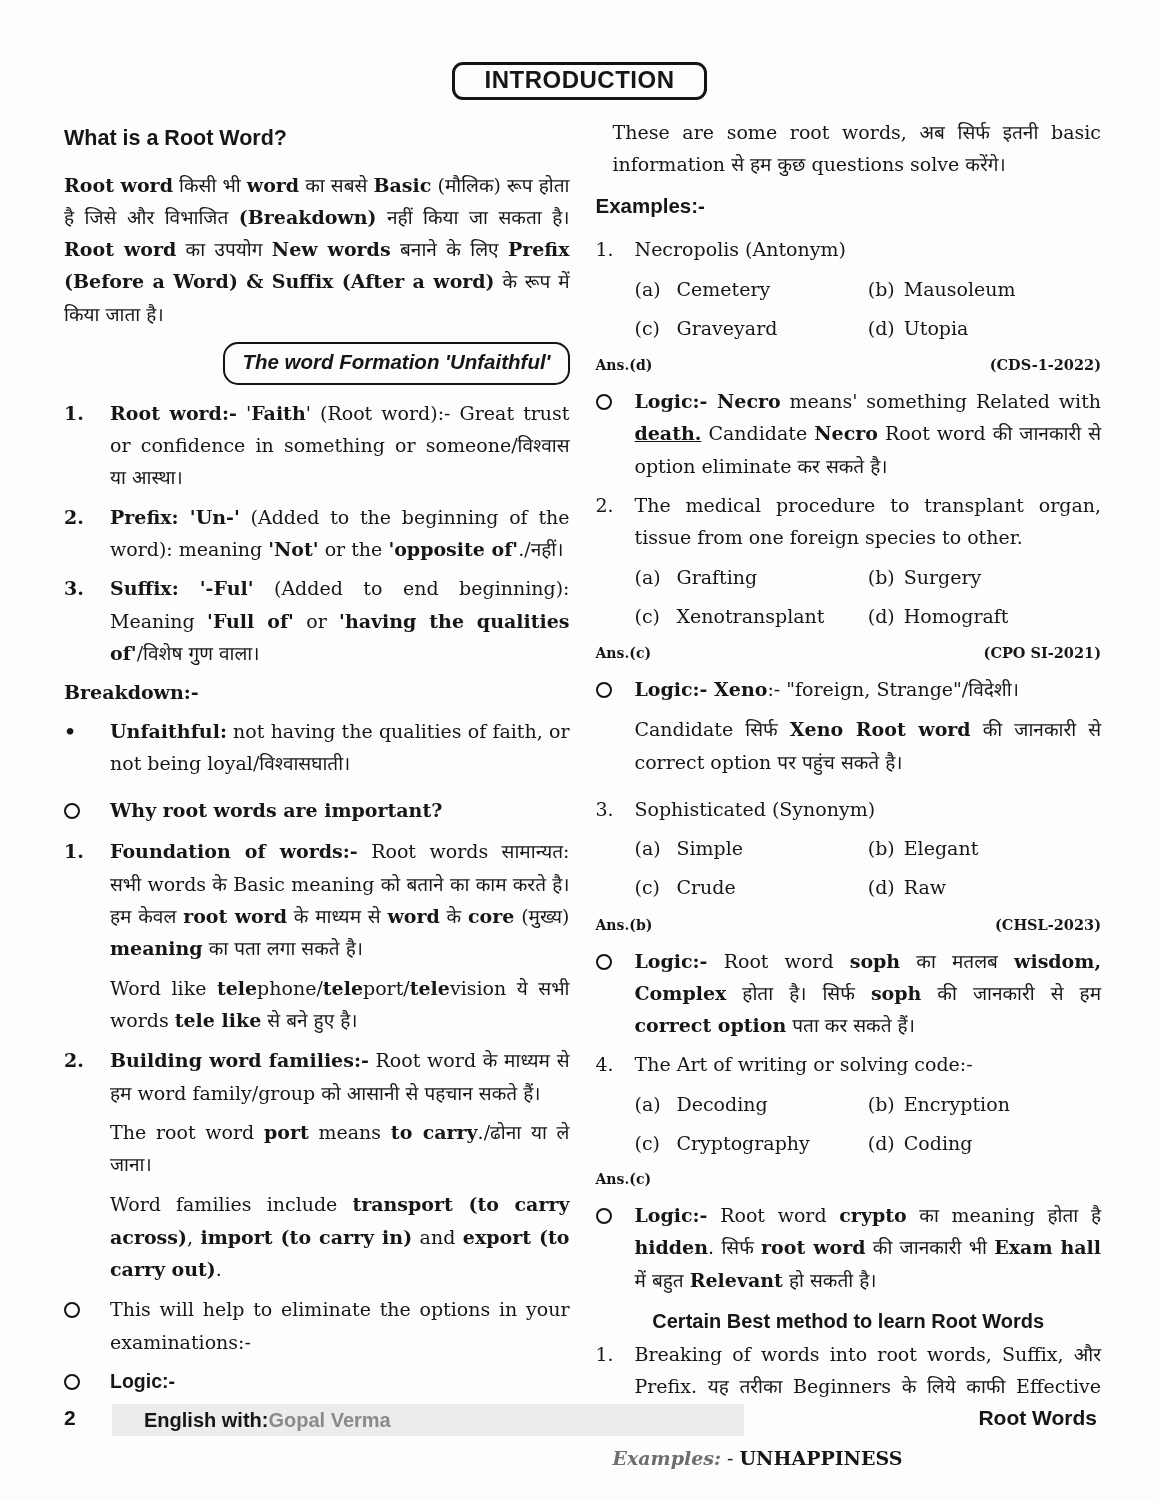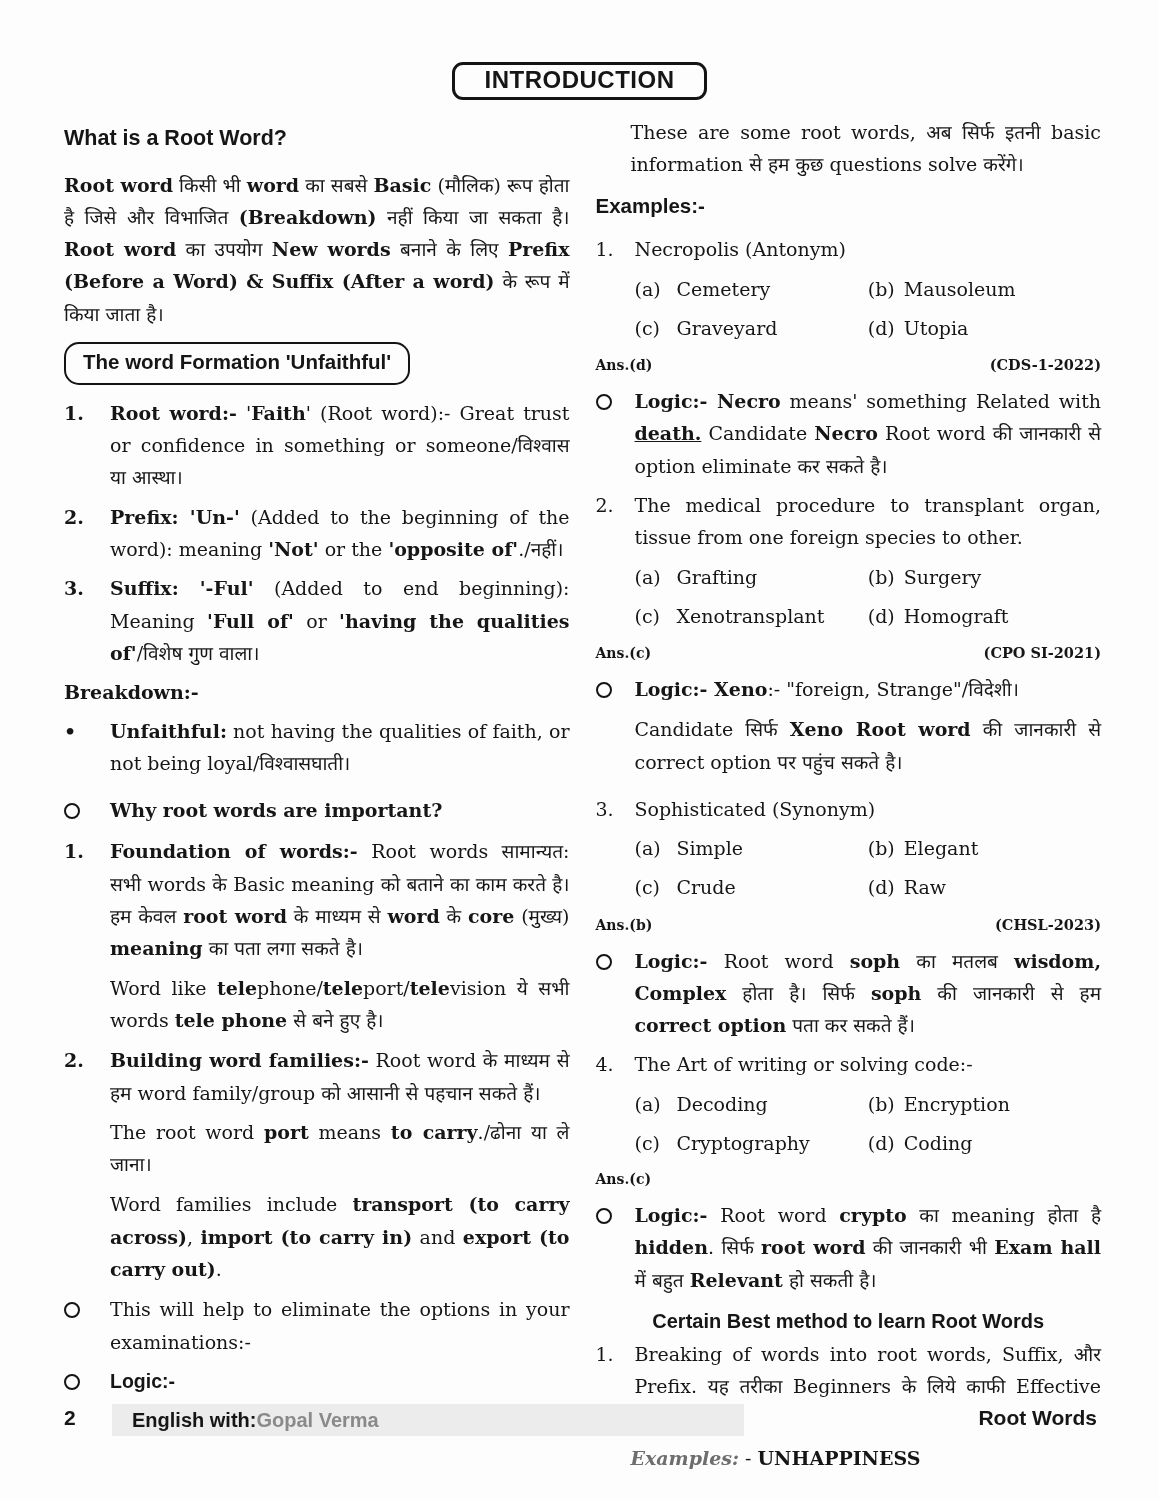--- a/index.html
+++ b/index.html
@@ -21,42 +21,42 @@
   .h-sans{font-family:"Liberation Sans",sans-serif;font-weight:bold;}
   .col-heading{font-size:21.5px;margin:4px 0 12px;}
   .just{text-align:justify;}
   p{margin:0 0 8px;}
   .li{display:flex;margin:0 0 7px;}
   .num{flex:0 0 46px;font-size:19px;}
   .num.reg{font-weight:normal;}
   .rnum{flex:0 0 39px;}
   .li-body{flex:1;}
   .indent-l{margin-left:46px;}
-  .indent-r{margin-left:35px;}
-  .boxtitle-wrap{text-align:left;margin:12px 0 12px;}
+  .indent-r{margin-left:17px;}
+  .boxtitle-wrap{text-align:right;margin:12px 0 12px;font-style:italic;}
   .boxtitle{display:inline-block;border:2.5px solid #141414;border-radius:15px;padding:1px 17px 3px;
             font-family:"Liberation Sans",sans-serif;font-weight:bold;font-size:20.5px;}
   .bhead{font-weight:bold;margin:4px 0 6px;}
   .omark{display:inline-block;width:12px;height:12px;border:2.2px solid #141414;border-radius:50%;margin-top:9px;}
   .sans-label{font-family:"Liberation Sans",sans-serif;font-weight:bold;font-size:19.5px;}
   
   .opts{display:flex;flex-wrap:wrap;margin:0 0 2px 39px;}
   .opt{width:50%;display:flex;margin:0 0 7px;}
   .om{flex:0 0 42px;}
   .opt.second .om{flex:0 0 36px;}
   .ansrow{display:flex;justify-content:space-between;align-items:baseline;margin:0 0 7px;}
   .ans{font-weight:bold;font-size:14px;}
   .tag{font-weight:bold;font-size:14.5px;}
   .sub-head{font-size:20.5px;margin:8px 0 10px;}
   .method-head{text-align:center;font-size:20px;margin:8px 0 0;}
   
   .footer{position:absolute;left:0;right:0;bottom:64px;height:32px;}
   .footer-num{position:absolute;left:64px;top:2px;font-family:"Liberation Sans",sans-serif;font-weight:bold;font-size:21px;}
   .footer-bar{position:absolute;left:112px;top:0;width:632px;height:32px;background:#ececec;
-              display:flex;align-items:center;padding-left:20px;box-sizing:border-box;
+              display:flex;align-items:center;padding-left:32px;box-sizing:border-box;
               font-family:"Liberation Sans",sans-serif;font-weight:bold;font-size:20px;}
   .footer-brand-name{color:#8a8a8a;}
   .footer-right{position:absolute;right:62px;top:2px;font-family:"Liberation Sans",sans-serif;font-weight:bold;font-size:21px;}
 </style>
 </head>
 <body>
 
 <div class="page">
 
   <div class="header">
@@ -97,21 +97,21 @@
 
       <div class="li">
         <div class="num"><span class="omark"></span></div>
         <div class="li-body b">Why root words are important?</div>
       </div>
 
       <div class="li">
         <div class="num b">1.</div>
         <div class="li-body just"><span class="b">Foundation of words:-</span><span> Root words </span><span class="hi">सामान्यत: सभी </span><span>words </span><span class="hi">के </span><span>Basic meaning </span><span class="hi">को बताने का काम करते है। हम केवल </span><span class="b">root word</span><span class="hi"> के माध्यम से </span><span class="b">word</span><span class="hi"> के </span><span class="b">core</span><span class="hi"> (मुख्य) </span><span class="b">meaning</span><span class="hi"> का पता लगा सकते है।</span></div>
       </div>
-      <p class="indent-l just"><span>Word like </span><span class="b">tele</span><span>phone/</span><span class="b">tele</span><span>port/</span><span class="b">tele</span><span>vision </span><span class="hi">ये सभी </span><span>words </span><span class="b">tele phone</span><span class="hi"> से बने हुए है।</span></p>
+      <p class="indent-l just"><span>Word like </span><span class="b">tele</span><span>phone/</span><span class="b">tele</span><span>port/</span><span class="b">tele</span><span>vision </span><span class="hi">ये सभी </span><span>words </span><span class="b">tele like</span><span class="hi"> से बने हुए है।</span></p>
 
       <div class="li">
         <div class="num b">2.</div>
         <div class="li-body just"><span class="b">Building word families:-</span><span> Root word </span><span class="hi">के माध्यम से हम </span><span>word family/group </span><span class="hi">को आसानी से पहचान सकते हैं।</span></div>
       </div>
       <p class="indent-l just"><span>The root word </span><span class="b">port</span><span> means </span><span class="b">to carry</span><span>./</span><span class="hi">ढोना या ले जाना।</span></p>
       <p class="indent-l just"><span>Word families include </span><span class="b">transport (to carry across)</span><span>, </span><span class="b">import (to carry in)</span><span> and </span><span class="b">export (to carry out)</span><span>.</span></p>
 
       <div class="li">
         <div class="num"><span class="omark"></span></div>

